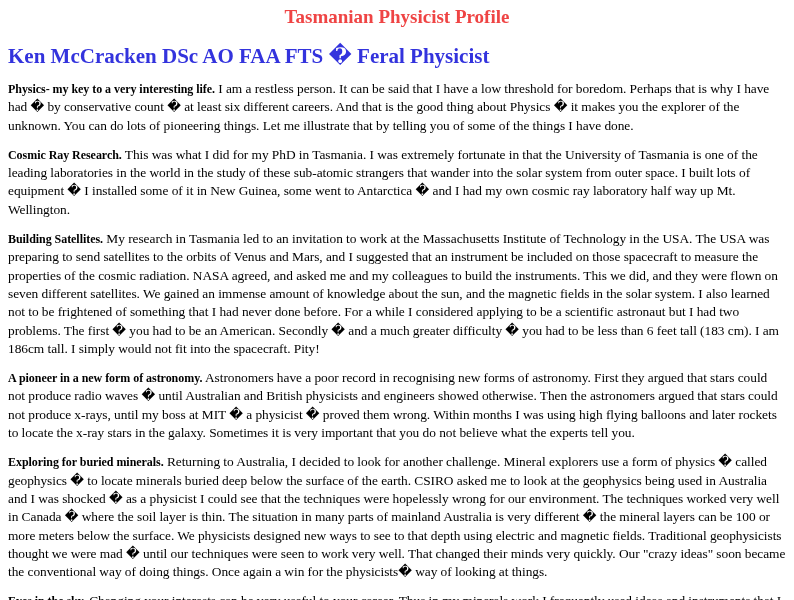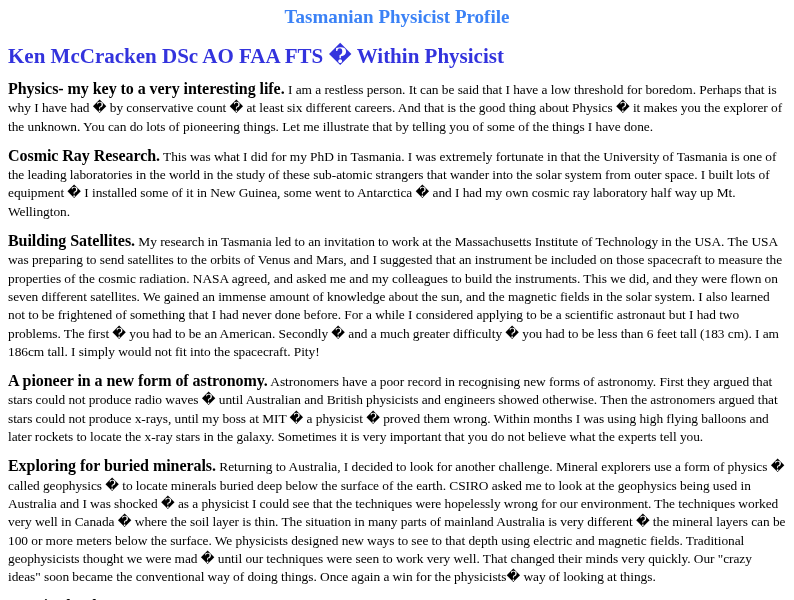--- a/index.html
+++ b/index.html
@@ -6,47 +6,47 @@
   body {
     width: 794px; height: 600px; overflow: hidden;
     font-family: "Liberation Serif", "DejaVu Serif", serif;
     color: #000000;
   }
   .page { padding: 0 8px; }
   h1.title {
     margin: 0; padding-top: 6px;
     text-align: center;
     font-size: 19px; font-weight: bold;
-    color: #3b82f6;
+    color: #ef4444;
     line-height: 22px;
   }
   h2.subtitle {
     margin: 15px 0 0 0;
     font-size: 21px; font-weight: bold;
     color: #3333dd;
     line-height: 26px;
   }
   p.section {
     margin: 11px 0 0 0;
     font-size: 13.4px;
     line-height: 18.3px;
     letter-spacing: -0.05px;
   }
   p.section .lead {
     font-weight: bold;
-    font-size: 16px;
+    font-size: 12px;
   }
   p.section b.emph { font-weight: normal; }
 </style>
 </head>
 <body>
 
 <div class="page">
   <h1 class="title">Tasmanian Physicist Profile</h1>
-  <h2 class="subtitle">Ken McCracken DSc AO FAA FTS � Within Physicist</h2>
+  <h2 class="subtitle">Ken McCracken DSc AO FAA FTS � Feral Physicist</h2>
 
   <p class="section">
     <span class="lead">Physics- my key to a very interesting life.</span><span> I am a restless person. It can be said that I have a low threshold for boredom. Perhaps that is why I have had � by conservative count � at least six different careers. And that is the good thing about Physics � it makes you the explorer of the unknown. You can do lots of pioneering things. Let me illustrate that by telling you of some of the things I have done.</span>
   </p>
 
   <p class="section">
     <span class="lead">Cosmic Ray Research.</span><span> This was what I did for my PhD in Tasmania. I was extremely fortunate in that the University of Tasmania is one of the leading laboratories in the world in the study of these sub-atomic strangers that wander into the solar system from outer space. I built lots of equipment � I installed some of it in New Guinea, some went to Antarctica � and I had my own cosmic ray laboratory half way up Mt. Wellington.</span>
   </p>
 
   <p class="section">

